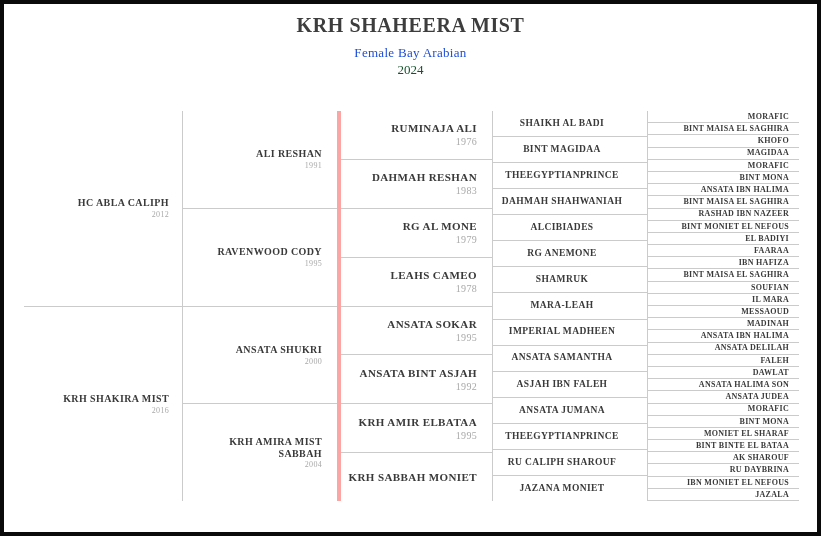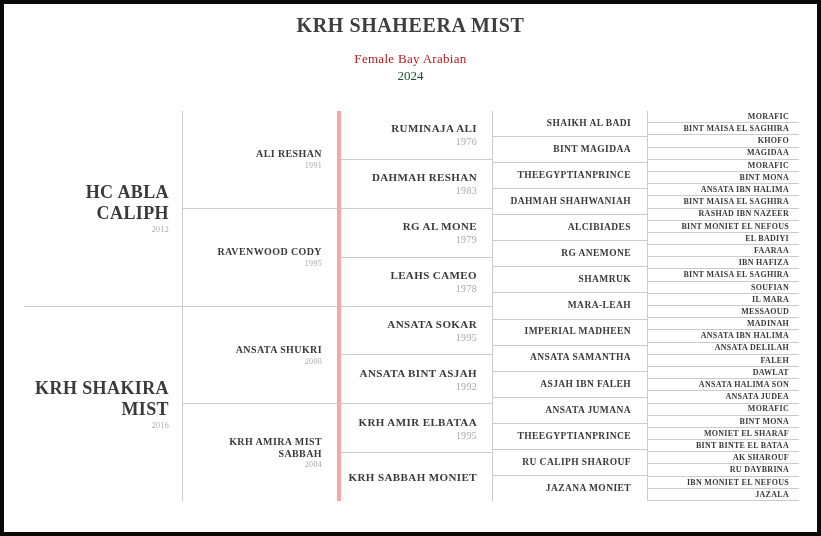--- a/index.html
+++ b/index.html
@@ -14,21 +14,21 @@
   }
   .header{
     position:absolute;top:10px;left:0;width:100%;
     text-align:center;
   }
   .title{
     font-size:20px;font-weight:700;color:#3d3d3d;
     letter-spacing:0.6px;
   }
   .subtitle{
-    font-size:13px;color:#b91c1c;margin-top:14px;letter-spacing:0.3px;
+    font-size:13px;color:#1d4ed8;margin-top:8px;letter-spacing:0.3px;
   }
   .birthyear{
     font-size:13px;color:#14532d;margin-top:1px;
   }
   .chart{
     position:absolute;left:20px;top:107px;
     width:775px;height:390px;
     display:flex;flex-direction:row;
   }
   .gcol{
@@ -45,34 +45,34 @@
     display:flex;flex-direction:column;
     justify-content:center;align-items:flex-end;
     box-sizing:border-box;
     border-bottom:1px solid #cbcbcb;
     text-align:right;
     overflow:hidden;
   }
   .g1 .cell{padding-right:13px;}
   .g2 .cell{padding-right:15px;}
   .g3 .cell{padding-right:15px;}
-  .g4 .cell{padding-right:16px;}
+  .g4 .cell{padding-right:16px;align-items:center;}
   .g5 .cell{padding-right:10px;}
   .g1 .cell:last-child,
   .g2 .cell:last-child,
   .g3 .cell:last-child,
   .g4 .cell:last-child{border-bottom:none;}
   .hname{
     font-weight:700;color:#3a3a3a;line-height:1.18;
     letter-spacing:0.4px;
   }
   .hyear{
     color:#a9a9a9;margin-top:1px;letter-spacing:0.3px;
   }
-  .g1 .hname{font-size:18px;}
+  .g1 .hname{font-size:10px;}
   .g2 .hname{font-size:10px;}
   .g3 .hname{font-size:11px;}
   .g4 .hname{font-size:9.5px;}
   .g5 .hname{font-size:8px;letter-spacing:0.3px;}
   .g1 .hyear,.g2 .hyear{font-size:8px;}
   .g3 .hyear{font-size:10px;}
 </style>
 </head>
 <body>
 

